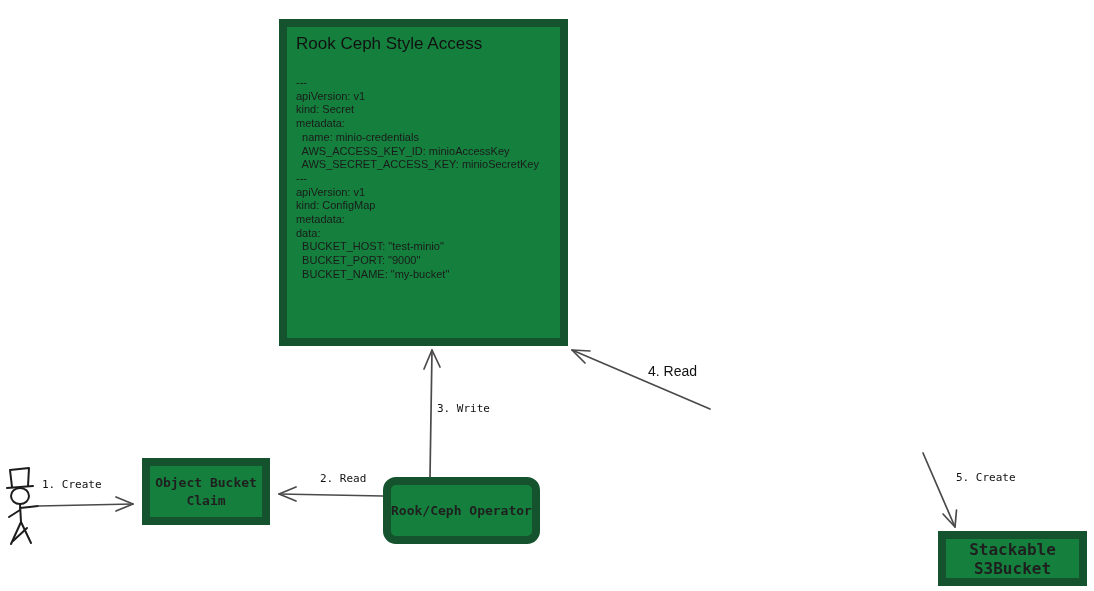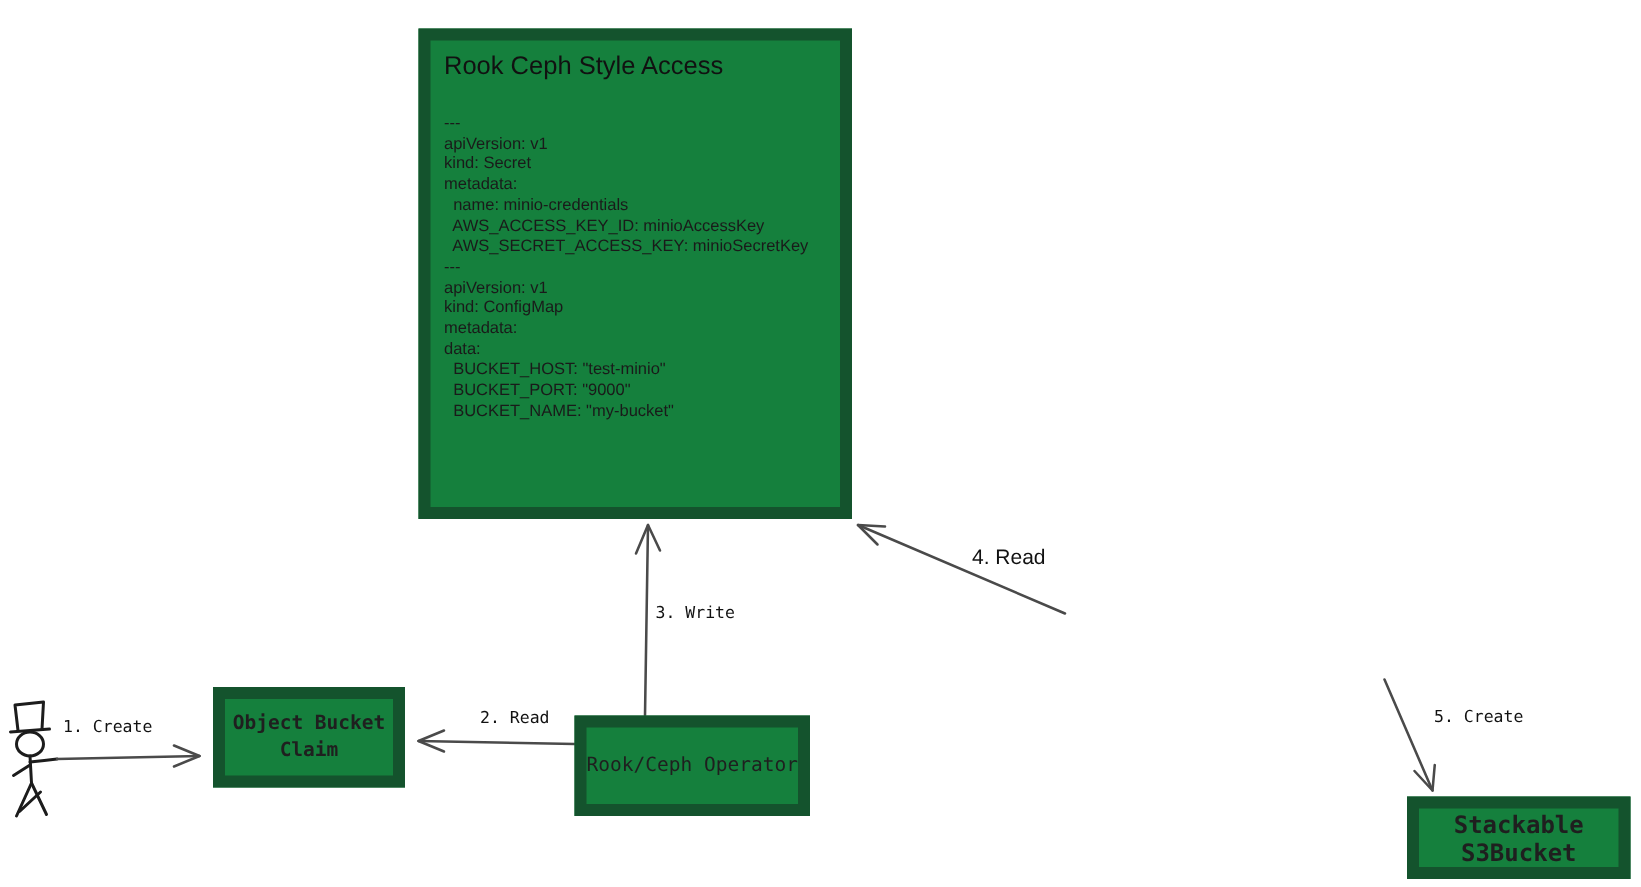--- a/index.html
+++ b/index.html
@@ -37,21 +37,21 @@
   #rook-box .yaml{
     position:absolute;
     left:9px;top:49px;right:4px;
     font-size:11px;
     line-height:13.7px;
     color:#1a1a1a;
   }
   #rook-box .yaml div{white-space:pre;}
   
   #obc-box{left:142px;top:458px;width:128px;height:67px;font-size:13px;font-weight:600;line-height:18px;}
-  #operator-box{left:383px;top:477px;width:157px;height:67px;font-size:13px;font-weight:400;}
+  #operator-box{left:383px;top:477px;width:157px;height:67px;font-size:13px;font-weight:700;border-radius:13px;}
   #kontrollant-box{left:710px;top:408px;width:237px;height:45px;font-size:13px;white-space:nowrap;}
   #s3bucket-box{left:938px;top:531px;width:149px;height:55px;font-size:16px;font-weight:600;}
   
   .edge-label{
     position:absolute;
     font-size:11px;
     color:#111;
     white-space:nowrap;
   }
   #lbl-e1{left:42px;top:478px;}

